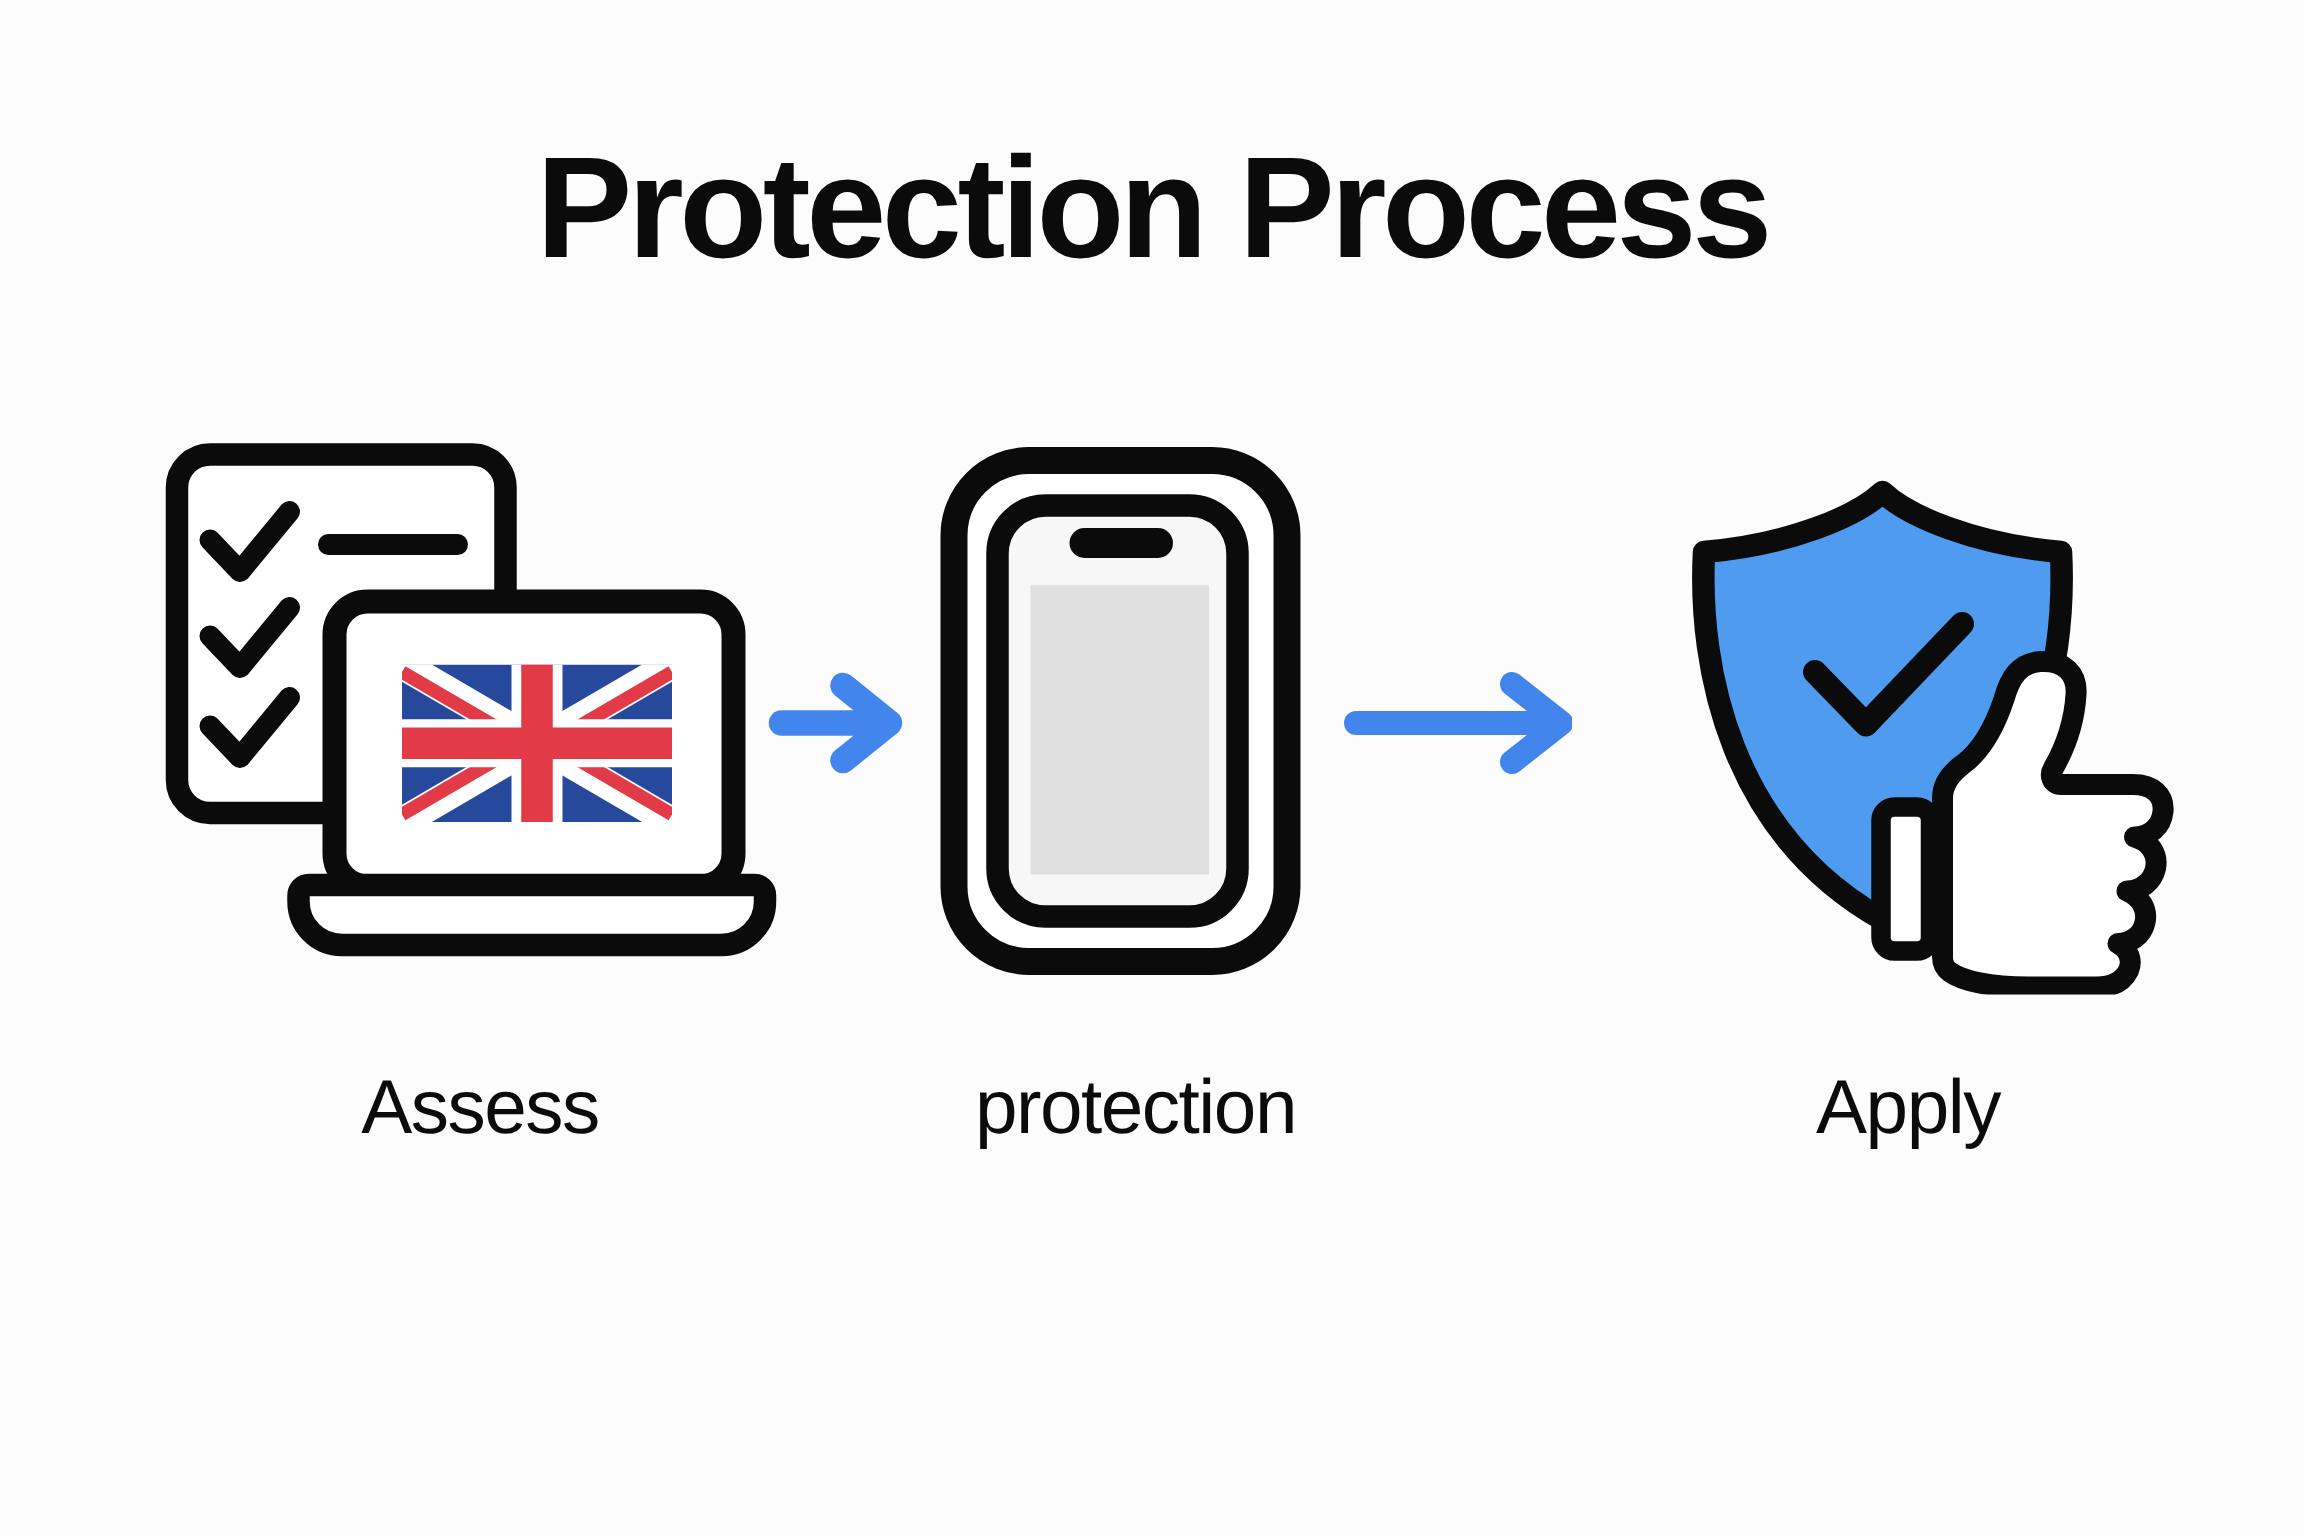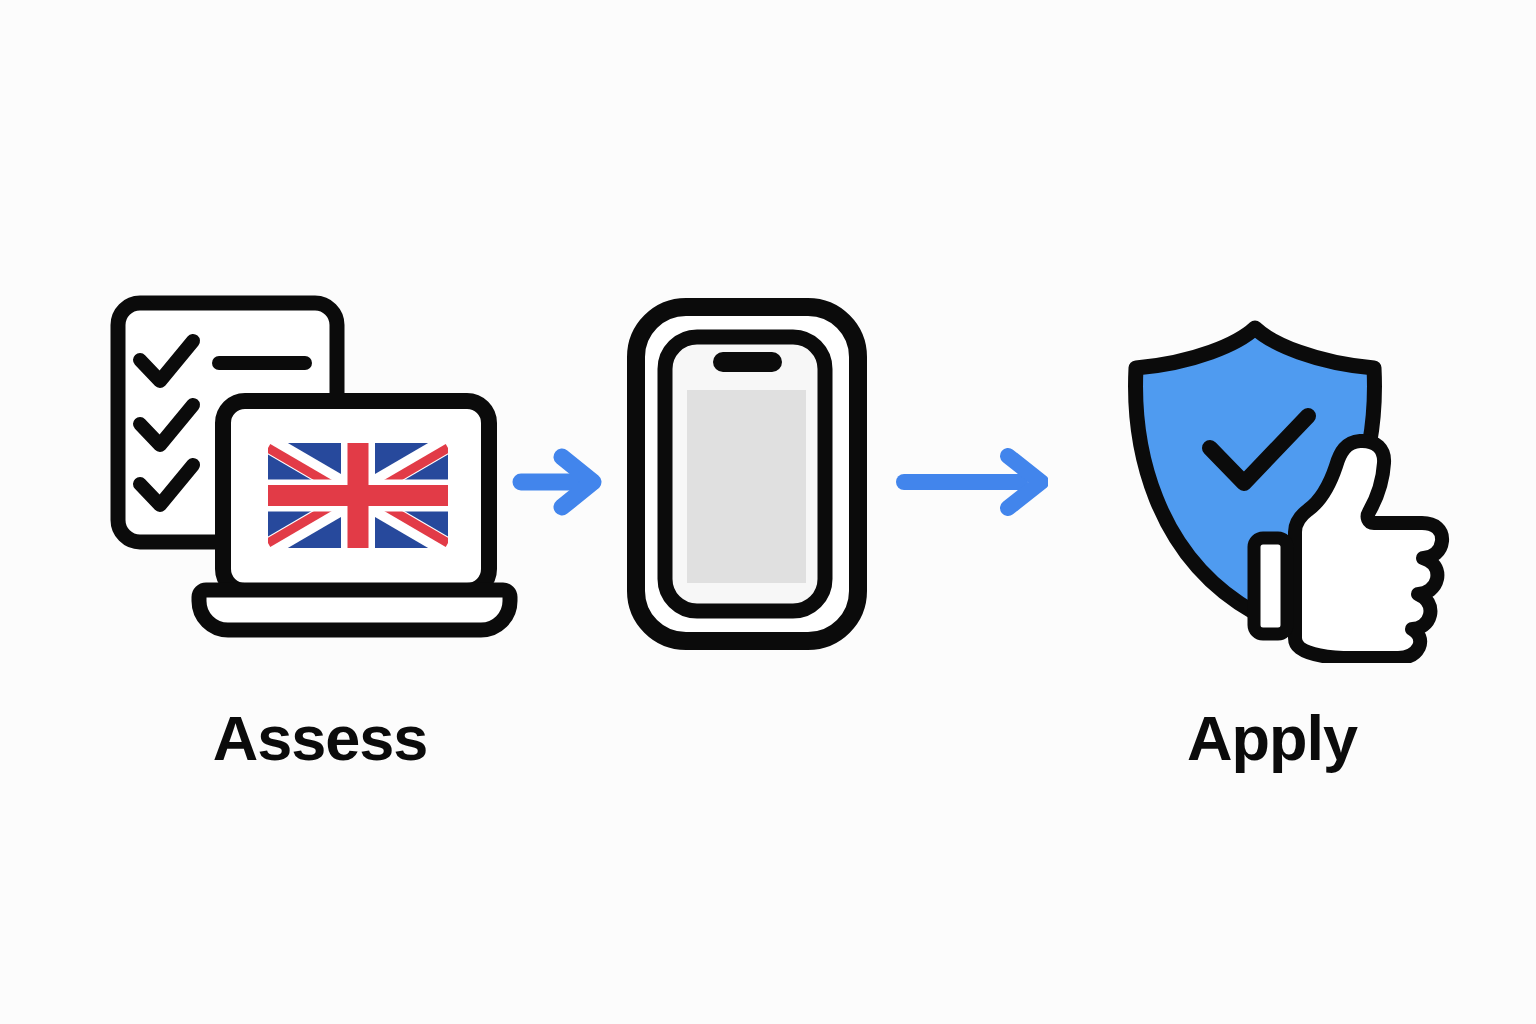--- a/index.html
+++ b/index.html
@@ -14,21 +14,21 @@
   .title{
     position:absolute;top:84px;left:0;width:100%;
     margin:0;text-align:center;
     font-size:96px;font-weight:bold;letter-spacing:-3px;
     color:var(--ink,#0B0B0B);
   }
   .icon{position:absolute;}
   .step-label{
     position:absolute;width:500px;
     text-align:center;
-    font-size:63px;font-weight:bold;line-height:88px;letter-spacing:-1px;
+    font-size:51px;font-weight:normal;line-height:88px;letter-spacing:-1px;
     color:var(--ink,#0B0B0B);
   }
   .label-1{left:70px;top:694px;}
   .label-2{left:507px;top:694px;}
   .label-3{left:1022px;top:694px;}
 
   
   .ink-line{stroke:var(--ink,#0B0B0B);fill:none;stroke-linecap:round;stroke-linejoin:round;}
   .ink-shape{stroke:var(--ink,#0B0B0B);fill:#ffffff;stroke-linejoin:round;}
   .arrow-stroke{stroke:var(--arrow-blue,#4285EC);fill:none;stroke-linecap:round;stroke-linejoin:round;}
@@ -38,20 +38,21 @@
   .speaker-fill{fill:var(--ink,#0B0B0B);}
   .flag-blue-fill{fill:var(--flag-blue,#27499C);}
   .flag-white{stroke:#ffffff;fill:none;}
   .flag-red{stroke:var(--flag-red,#E23B47);fill:none;}
 </style>
 </head>
 <body>
 
 <div class="canvas">
 
+  <h1 class="title">Protection Process</h1>
 
   <svg class="icon" style="left:106px;top:292px;" width="412" height="352" viewBox="0 0 412 352">
     <g>
       <rect class="ink-shape" x="12" y="11" width="219" height="239" rx="22" stroke-width="15"></rect>
       <polyline class="ink-line" points="34,68 54,89 87,49" stroke-width="14"></polyline>
       <line class="ink-line" x1="113" y1="71" x2="199" y2="71" stroke-width="14"></line>
       <polyline class="ink-line" points="34,132 54,153 87,113" stroke-width="14"></polyline>
       <polyline class="ink-line" points="34,192 54,213 87,173" stroke-width="14"></polyline>
     </g>
     <g>
@@ -103,18 +104,19 @@
     <g>
       <path class="ink-shape" stroke-width="14" stroke-linecap="round" d="M173 320 L173 214 C173 205 178 198 186 192 C200 182 208 166 214 148 C218 134 224 124 238 123 C254 122 263 131 262 145 C261 162 255 180 247 194 C244 199 246 205 252 205 L300 205 C313 205 321 212 320 223 C319 233 311 240 301 240 C311 243 317 251 315 261 C313 270 305 276 296 276 C305 280 310 288 308 297 C306 306 298 311 290 311 C297 315 300 322 297 329 C293 337 285 340 276 340 L230 340 C205 340 186 336 178 330 C174 327 173 324 173 320 Z"></path>
       <rect class="ink-shape" x="132" y="220" width="33" height="96" rx="9" stroke-width="13"></rect>
     </g>
   </svg>
 
   <div class="step-label label-1">
     <div>Assess</div>
   </div>
   <div class="step-label label-2">
+    <div>protection</div>
   </div>
   <div class="step-label label-3">
     <div>Apply</div>
   </div>
 
 </div>
 
 </body></html>

